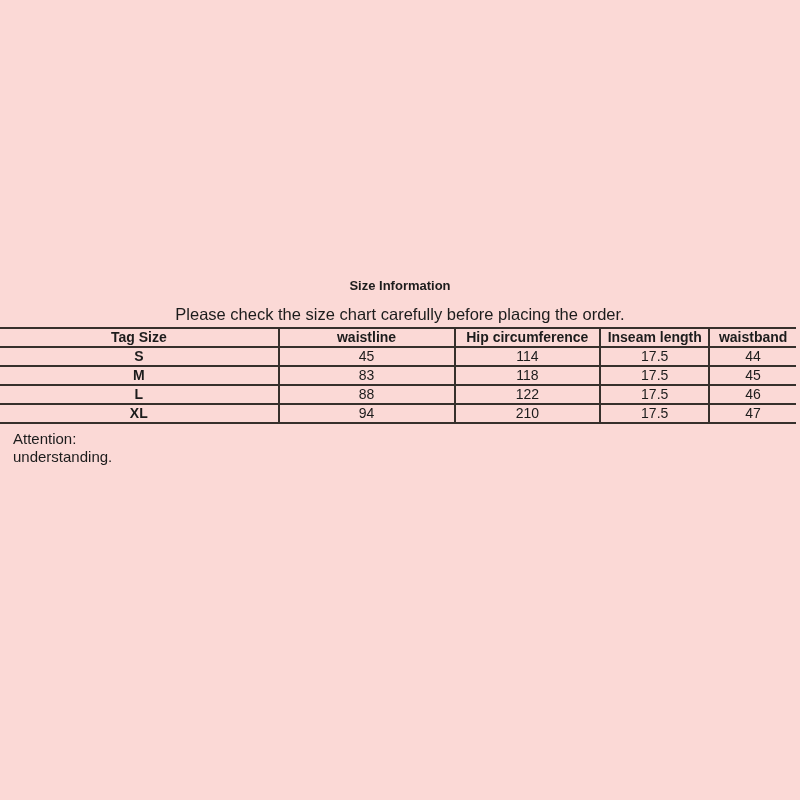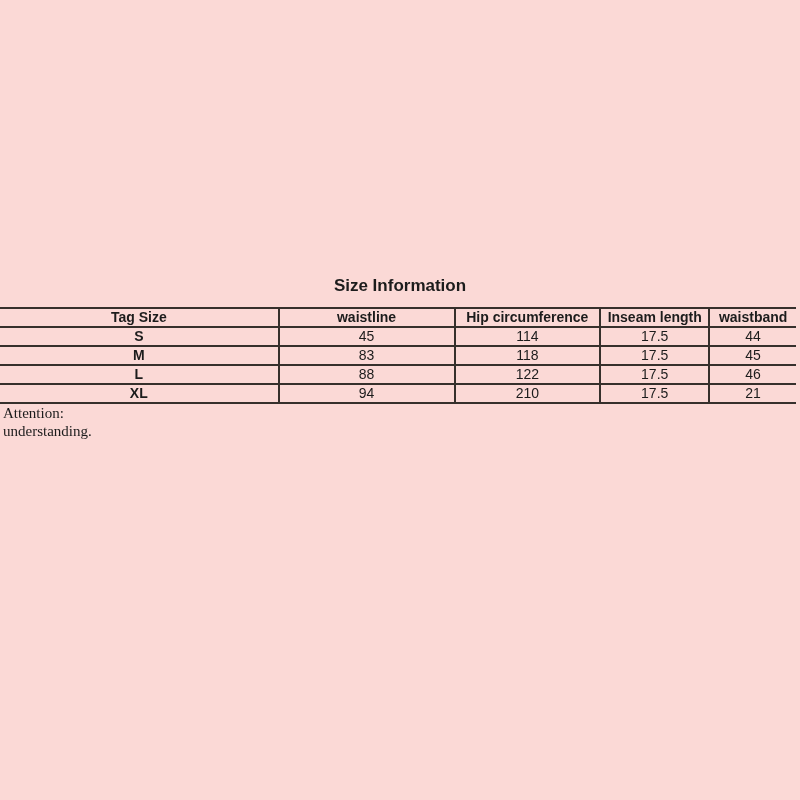--- a/index.html
+++ b/index.html
@@ -24,34 +24,34 @@
     position: absolute;
     top: 0;
     left: 0;
     width: 800px;
     height: 800px;
     padding-top: 274px;
   }
   .title {
     margin: 0;
     text-align: center;
-    font-size: 17px;
+    font-size: 13px;
     line-height: 24px;
     font-weight: bold;
     color: var(--ink);
   }
   .subtitle {
     margin-top: 6px;
     text-align: center;
     font-size: 16.5px;
     line-height: 20px;
     color: var(--ink);
   }
   table.size-table {
-    margin-top: 9px;
+    margin-top: 3px;
     width: 796px;
     border-collapse: collapse;
     table-layout: fixed;
   }
   table.size-table th,
   table.size-table td {
     border: 2px solid var(--border);
     height: 17px;
     padding: 0;
     text-align: center;
@@ -62,35 +62,36 @@
   }
   table.size-table th { font-weight: bold; }
   table.size-table td { font-weight: normal; }
   table.size-table td.size-label { font-weight: bold; }
   
   table.size-table th:first-child,
   table.size-table td:first-child { border-left: none; }
   table.size-table th:last-child,
   table.size-table td:last-child { border-right: none; }
   .attention {
-    padding-left: 3px;
+    margin-top: 6px;
+    padding-left: 13px;
     font-size: 15px;
     line-height: 18.2px;
     color: var(--ink);
-    font-family: Liberation Serif, serif;
   }
   .attention .attention-line { white-space: nowrap; }
 </style>
 </head>
 <body>
 
 <div class="page">
 
   <h1 class="title">Size Information</h1>
 
+  <div class="subtitle">Please check the size chart carefully before placing the order.</div>
 
   <table class="size-table">
     <colgroup>
       <col style="width:35%">
       <col style="width:22.1%">
       <col style="width:18.3%">
       <col style="width:13.7%">
       <col style="width:10.9%">
     </colgroup>
     <thead>
@@ -122,21 +123,21 @@
           <td>88</td>
           <td>122</td>
           <td>17.5</td>
           <td>46</td>
         </tr>
         <tr>
           <td class="size-label">XL</td>
           <td>94</td>
           <td>210</td>
           <td>17.5</td>
-          <td>21</td>
+          <td>47</td>
         </tr>
       </tbody>
   </table>
 
   <div class="attention" id="attention">
       <div class="attention-line">Attention:</div>
       <div class="attention-line">understanding.</div>
     </div>
 
 </div>

